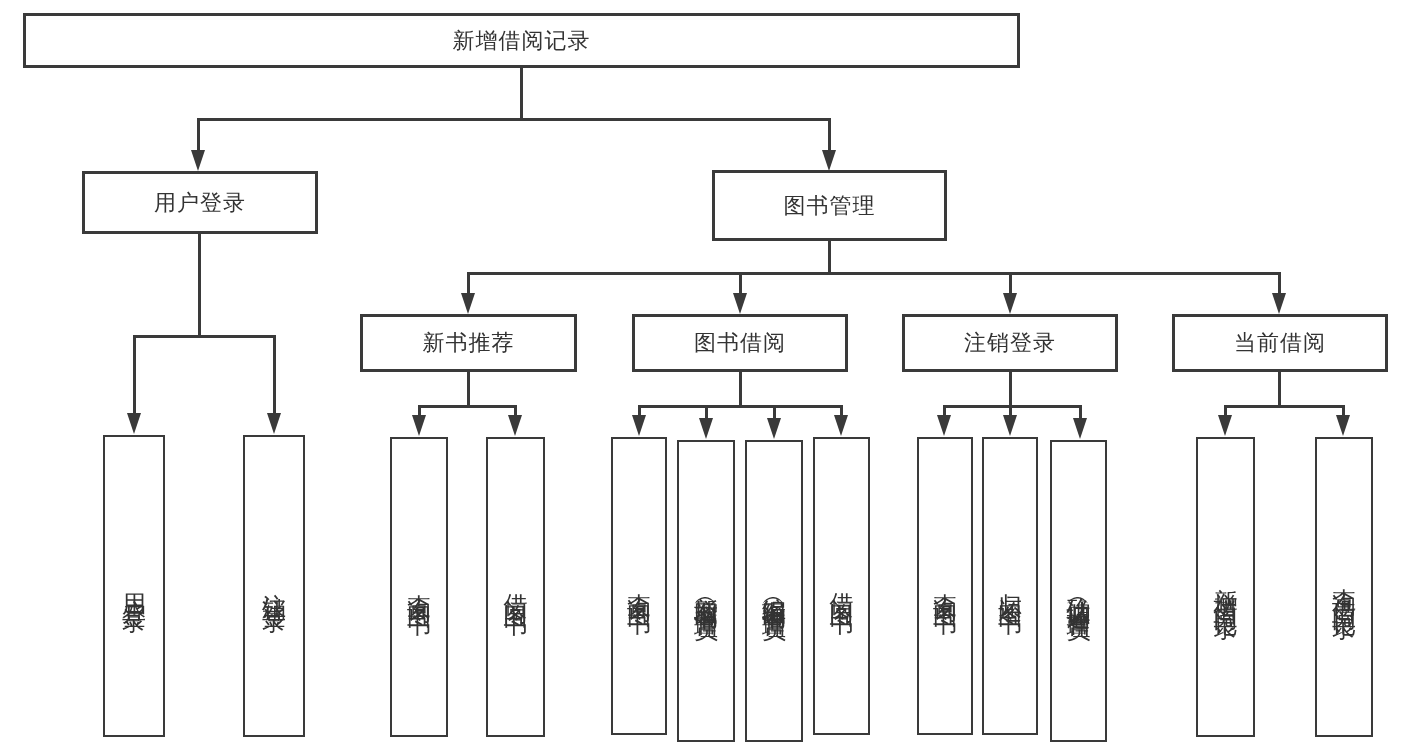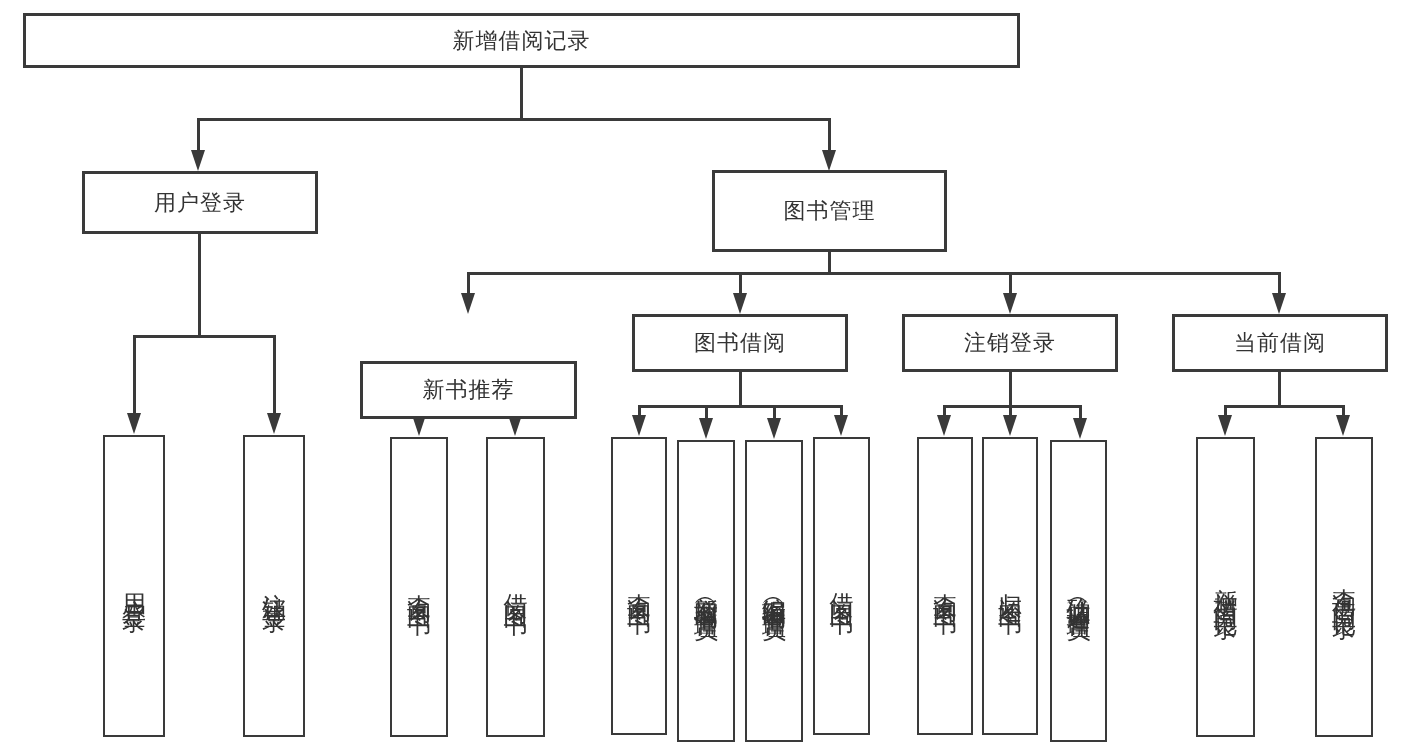--- a/index.html
+++ b/index.html
@@ -61,41 +61,41 @@
   <div class="node" style="left:23px; top:13px; width:997px; height:55px;">新增借阅记录</div>
 
   <div class="v-line" style="left:520px; top:68px;  height:50px;"></div>
   <div class="h-line" style="left:197px; top:118px; width:634px;"></div>
   <div class="v-line" style="left:197px; top:118px; height:34px;"></div>
   <div class="arrow" style="left:191px; top:150px;"></div>
   <div class="v-line" style="left:828px; top:118px; height:34px;"></div>
   <div class="arrow" style="left:822px; top:150px;"></div>
 
   <div class="node" style="left:82px; top:171px; width:236px; height:63px;">用户登录</div>
-  <div class="node" style="left:712px; top:170px; width:235px; height:82px;">图书管理</div>
+  <div class="node" style="left:712px; top:170px; width:235px; height:71px;">图书管理</div>
 
   <div class="v-line" style="left:198px; top:234px; height:101px;"></div>
   <div class="h-line" style="left:133px; top:335px; width:143px;"></div>
   <div class="v-line" style="left:133px; top:335px; height:80px;"></div>
   <div class="arrow" style="left:127px; top:413px;"></div>
   <div class="v-line" style="left:273px; top:335px; height:80px;"></div>
   <div class="arrow" style="left:267px; top:413px;"></div>
 
   <div class="v-line" style="left:828px; top:234px; height:38px;"></div>
   <div class="h-line" style="left:467px; top:272px; width:814px;"></div>
   <div class="v-line" style="left:467px;  top:272px; height:23px;"></div>
   <div class="arrow" style="left:461px;  top:293px;"></div>
   <div class="v-line" style="left:739px;  top:272px; height:23px;"></div>
   <div class="arrow" style="left:733px;  top:293px;"></div>
   <div class="v-line" style="left:1009px; top:272px; height:23px;"></div>
   <div class="arrow" style="left:1003px; top:293px;"></div>
   <div class="v-line" style="left:1278px; top:272px; height:23px;"></div>
   <div class="arrow" style="left:1272px; top:293px;"></div>
 
-  <div class="node" style="left:360px;  top:314px; width:217px; height:58px;margin-top:47px;">新书推荐</div>
+  <div class="node" style="left:360px;  top:314px; width:217px; height:58px;">新书推荐</div>
   <div class="node" style="left:632px;  top:314px; width:216px; height:58px;text-align:right;">图书借阅</div>
   <div class="node" style="left:902px;  top:314px; width:216px; height:58px;">注销登录</div>
   <div class="node" style="left:1172px; top:314px; width:216px; height:58px;">当前借阅</div>
 
   <div class="v-line" style="left:467px; top:372px; height:33px;"></div>
   <div class="h-line" style="left:418px; top:405px; width:99px;"></div>
   <div class="v-line" style="left:418px; top:405px; height:12px;"></div>
   <div class="arrow" style="left:412px; top:415px;"></div>
   <div class="v-line" style="left:514px; top:405px; height:12px;"></div>
   <div class="arrow" style="left:508px; top:415px;"></div>

